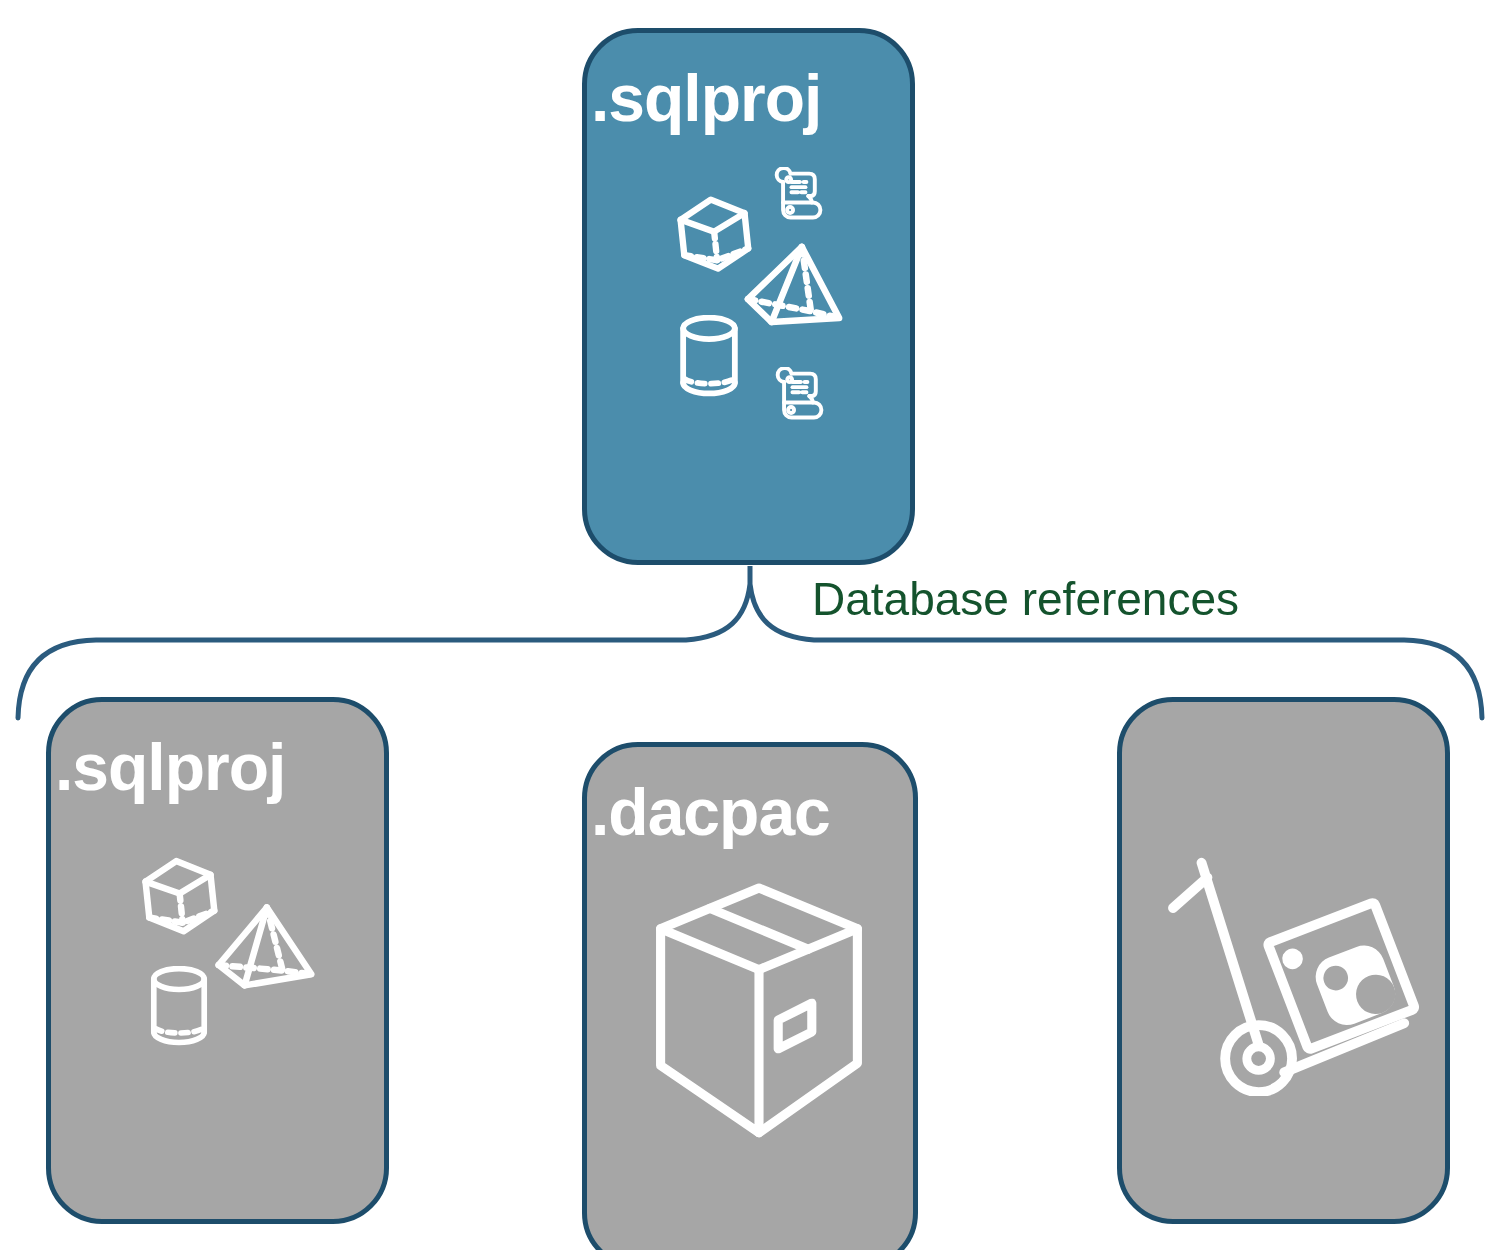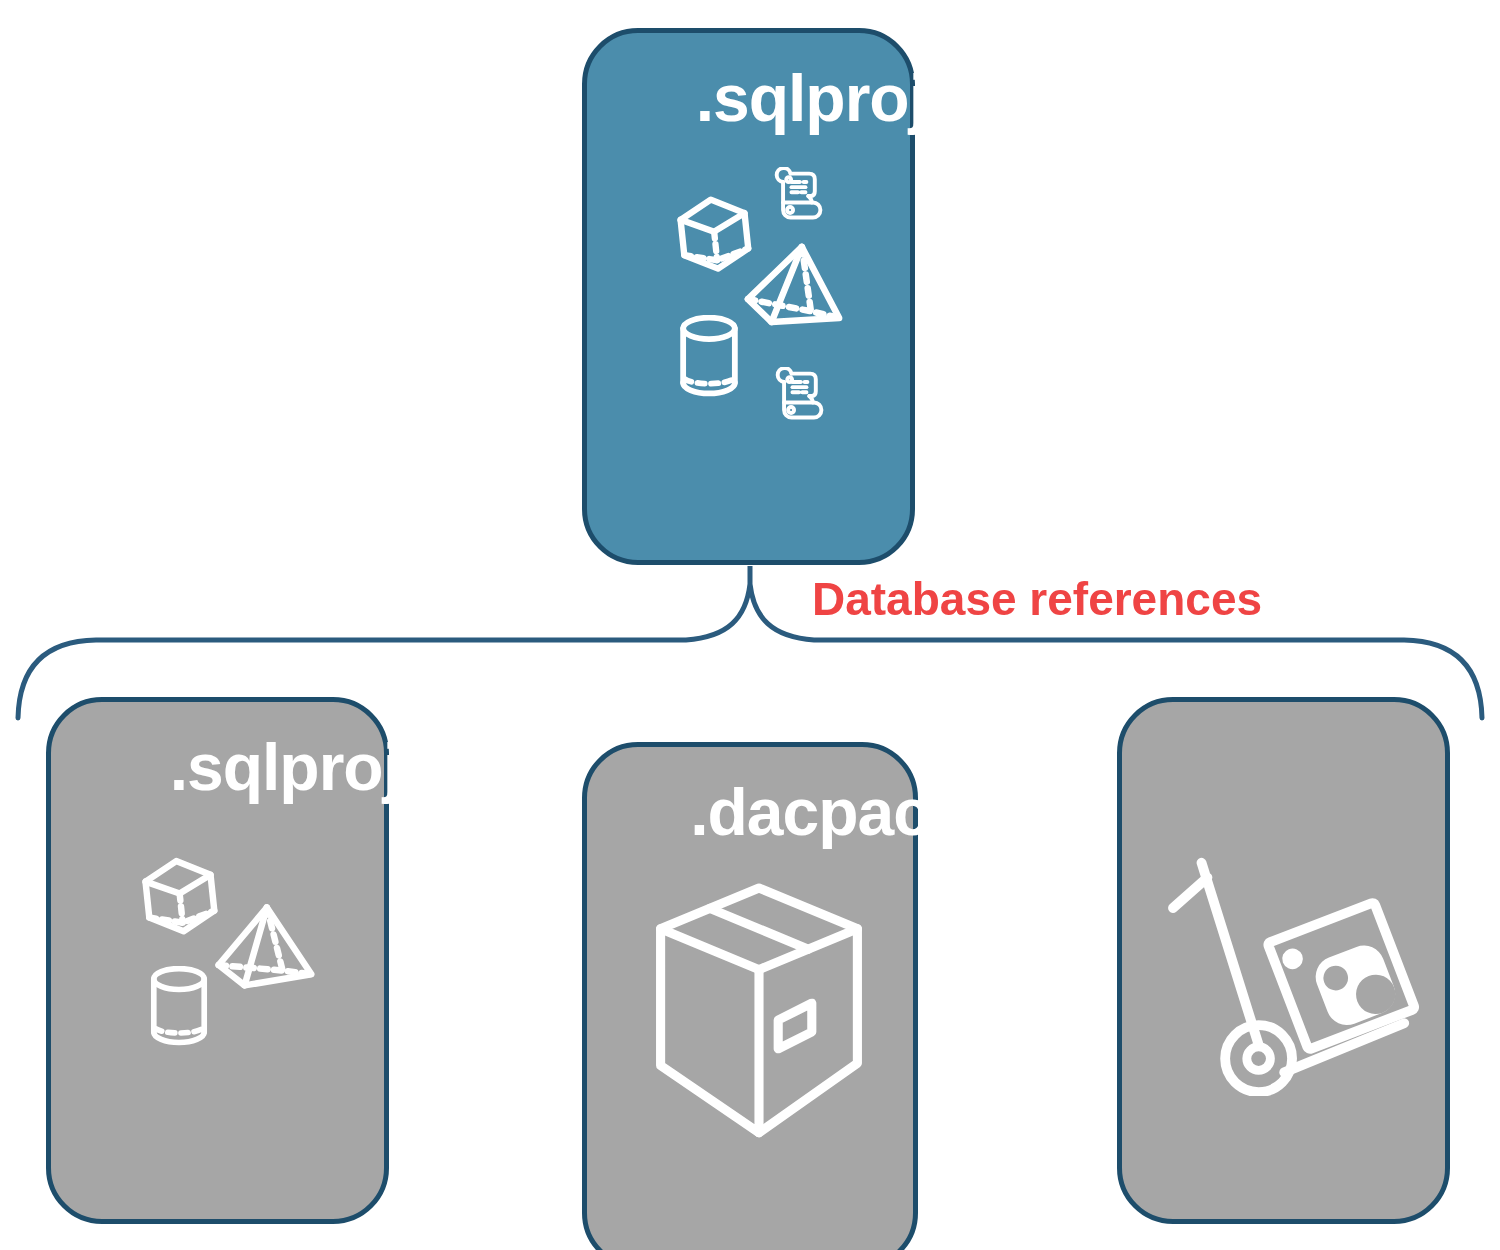--- a/index.html
+++ b/index.html
@@ -13,31 +13,31 @@
   .brace-layer{position:absolute;left:0;top:0;width:1500px;height:1250px;}
   .card{
     position:absolute;
     border:5px solid #1d4d6b;
     border-radius:56px;
     box-sizing:border-box;
   }
   .card.root{background:#4b8dac;}
   .card.child{background:#a6a6a6;}
   .card-title{
-    position:absolute;left:16px;top:26px;width:100%;
-    text-align:right;
+    position:absolute;left:4px;top:26px;width:100%;
+    text-align:left;
     font-weight:700;font-size:66px;line-height:1.2;
     letter-spacing:-1px;color:#ffffff;
     white-space:nowrap;
   }
   .icon{position:absolute;}
   .connector-label{
     position:absolute;left:812px;top:576px;
-    font-weight:700;font-size:46px;line-height:1;
-    color:#ef4444;white-space:nowrap;
+    font-weight:400;font-size:46px;line-height:1;
+    color:#14532d;white-space:nowrap;
   }
   .outline{stroke:#ffffff;fill:none;stroke-linecap:round;stroke-linejoin:round;}
   .dashed{stroke-dasharray:8 7;}
 </style>
 </head>
 <body>
 
 <div class="canvas">
 
   <svg width="0" height="0" style="position:absolute" aria-hidden="true">

